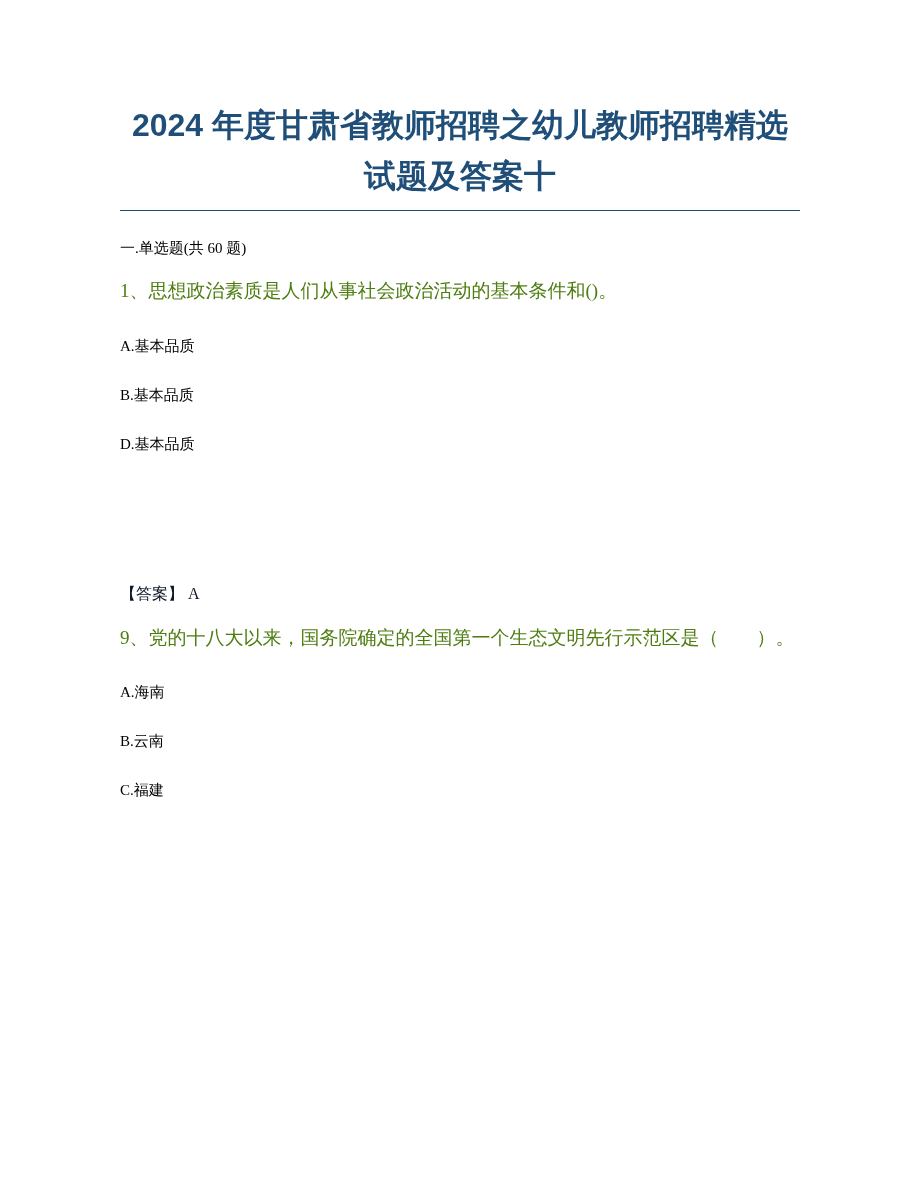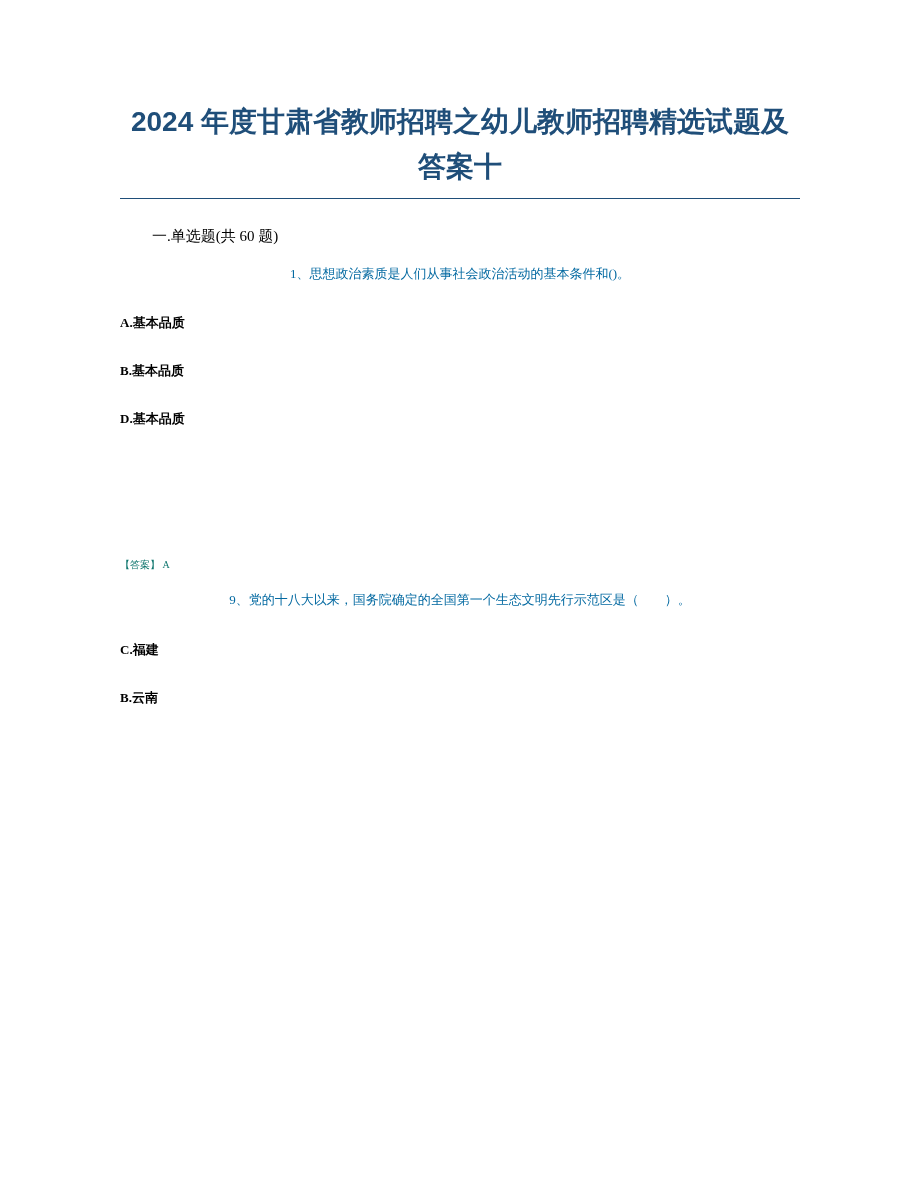--- a/index.html
+++ b/index.html
@@ -12,55 +12,52 @@
       height: 1191px;
       background: #ffffff;
       font-family: "SimSun", "宋体", serif;
       position: relative;
     }
     .page {
       padding: 100px 120px 60px 120px;
     }
     .title {
       color: #1f4e79;
-      font-size: 28px;
+      font-size: 32px;
       font-weight: bold;
       text-align: center;
       line-height: 1.6;
       font-family: "Microsoft YaHei", "SimHei", sans-serif;
       margin-bottom: 8px;
     }
     .title-divider {
       border: none;
       border-top: 1px solid #1f4e79;
       margin: 0 auto 28px auto;
       width: 100%;
     }
     .section-header {
       font-size: 15px;
       color: #000;
       margin-bottom: 18px;
-      margin-left: 32px;
     }
     .question {
-      font-size: 13px;
-      color: #0369a1;
+      font-size: 19px;
+      color: #4d7c0f;
       margin-bottom: 30px;
       line-height: 1.6;
-      text-align: center;
     }
     .option {
-      font-size: 13px;
+      font-size: 15px;
       color: #000;
       margin-bottom: 30px;
-      font-weight: bold;
     }
     .answer {
-      font-size: 10px;
-      color: #0f766e;
+      font-size: 16px;
+      color: #0f172a;
       margin-top: 130px;
       margin-bottom: 18px;
     }
   </style>
 </head>
 <body>
 
 <div class="page">
   <h1 class="title">2024 年度甘肃省教师招聘之幼儿教师招聘精选试题及答案十</h1>
   <hr class="title-divider">
@@ -68,15 +65,16 @@
   <div class="section-header">一.单选题(共 60 题)</div>
 
   <div class="question">1、思想政治素质是人们从事社会政治活动的基本条件和()。</div>
   <div class="option">A.基本品质</div>
   <div class="option">B.基本品质</div>
   <div class="option">D.基本品质</div>
 
   <div class="answer">【答案】 A</div>
 
   <div class="question">9、党的十八大以来，国务院确定的全国第一个生态文明先行示范区是（　　）。</div>
+  <div class="option">A.海南</div>
+  <div class="option">B.云南</div>
   <div class="option">C.福建</div>
-  <div class="option">B.云南</div>
 </div>
 
 </body></html>

